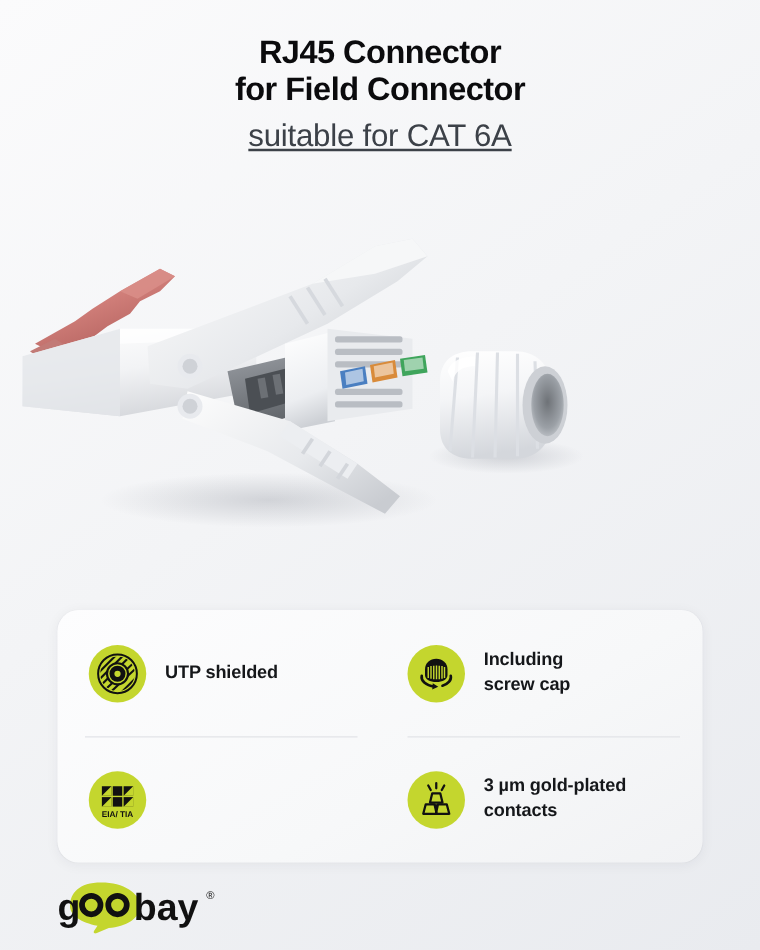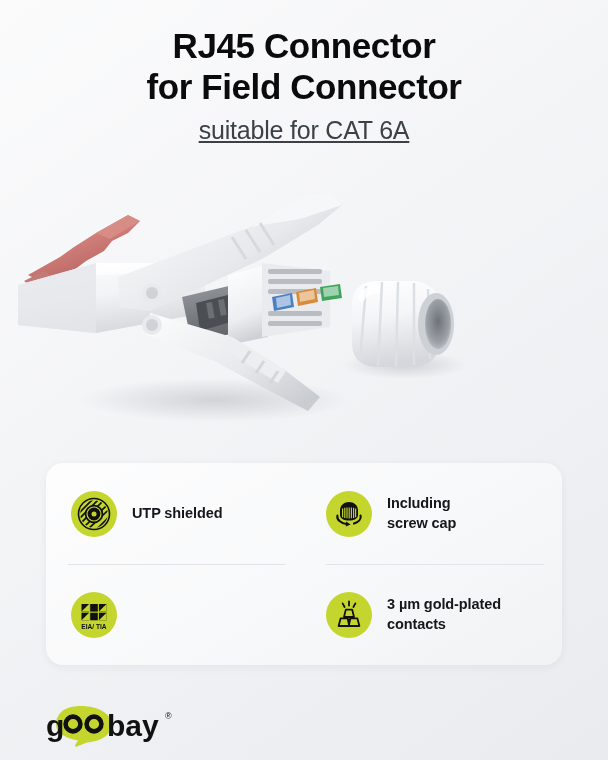--- a/index.html
+++ b/index.html
@@ -7,35 +7,35 @@
   body {
     font-family:"Liberation Sans", sans-serif;
     background:linear-gradient(145deg,#fbfbfc 0%,#f3f4f6 45%,#e9ebef 100%);
     position:relative; overflow:hidden;
     -webkit-font-smoothing:antialiased;
   }
 
   
   .header { padding-top:26px; text-align:center; }
   .title {
-    font-size:35px; font-weight:700; color:#0b0b0d;
+    font-size:26px; font-weight:700; color:#0b0b0d;
     line-height:1.16; letter-spacing:-0.4px;
   }
   .subtitle {
     margin-top:9px; font-size:25px; font-weight:300;
     color:#3c4148; letter-spacing:-0.2px;text-decoration:underline;
   }
 
   
   .product { position:absolute; left:0; top:185px; width:608px; height:255px; }
   .product svg { display:block; }
 
   
   .card {
-    position:absolute; left:46px; top:463px;
+    position:absolute; left:46px; top:488px;
     width:516px; height:202px;
     background:linear-gradient(150deg,#fdfdfe 0%,#f7f8f9 60%,#f1f2f4 100%);
     border-radius:17px;
     box-shadow:0 2px 10px rgba(40,45,60,0.055), 0 0 1px rgba(40,45,60,0.05);
     display:grid; grid-template-columns:1fr 1fr;
   }
   .col { display:flex; flex-direction:column; }
   .feature {
     flex:1; display:flex; align-items:center; gap:15px;
     padding-left:25px; position:relative;

